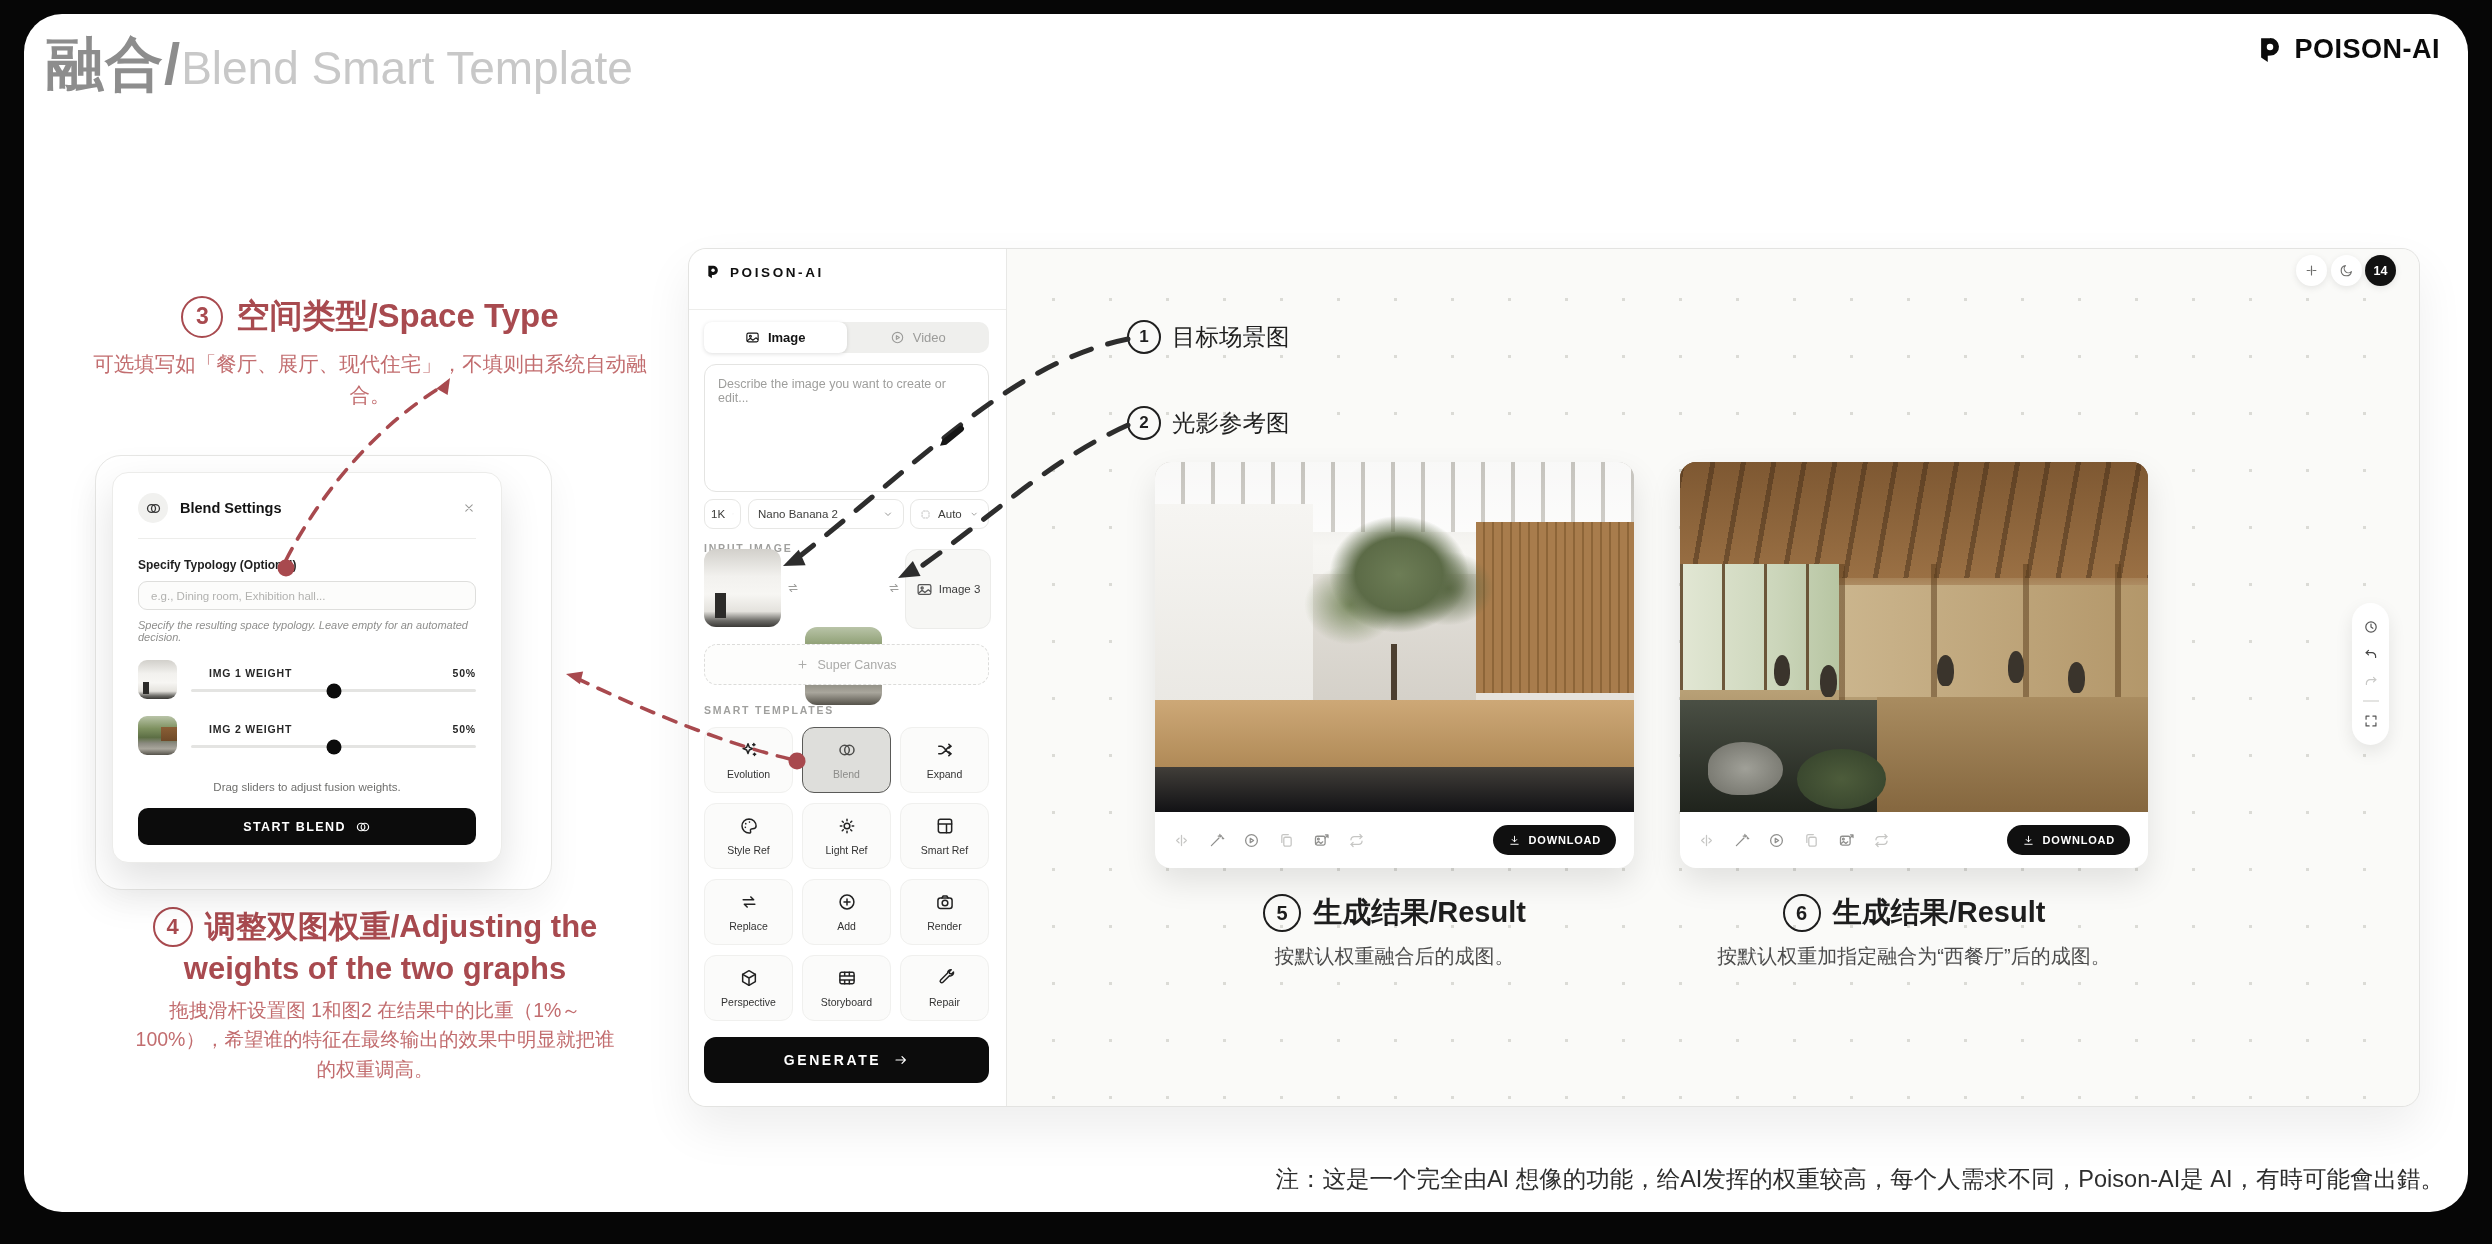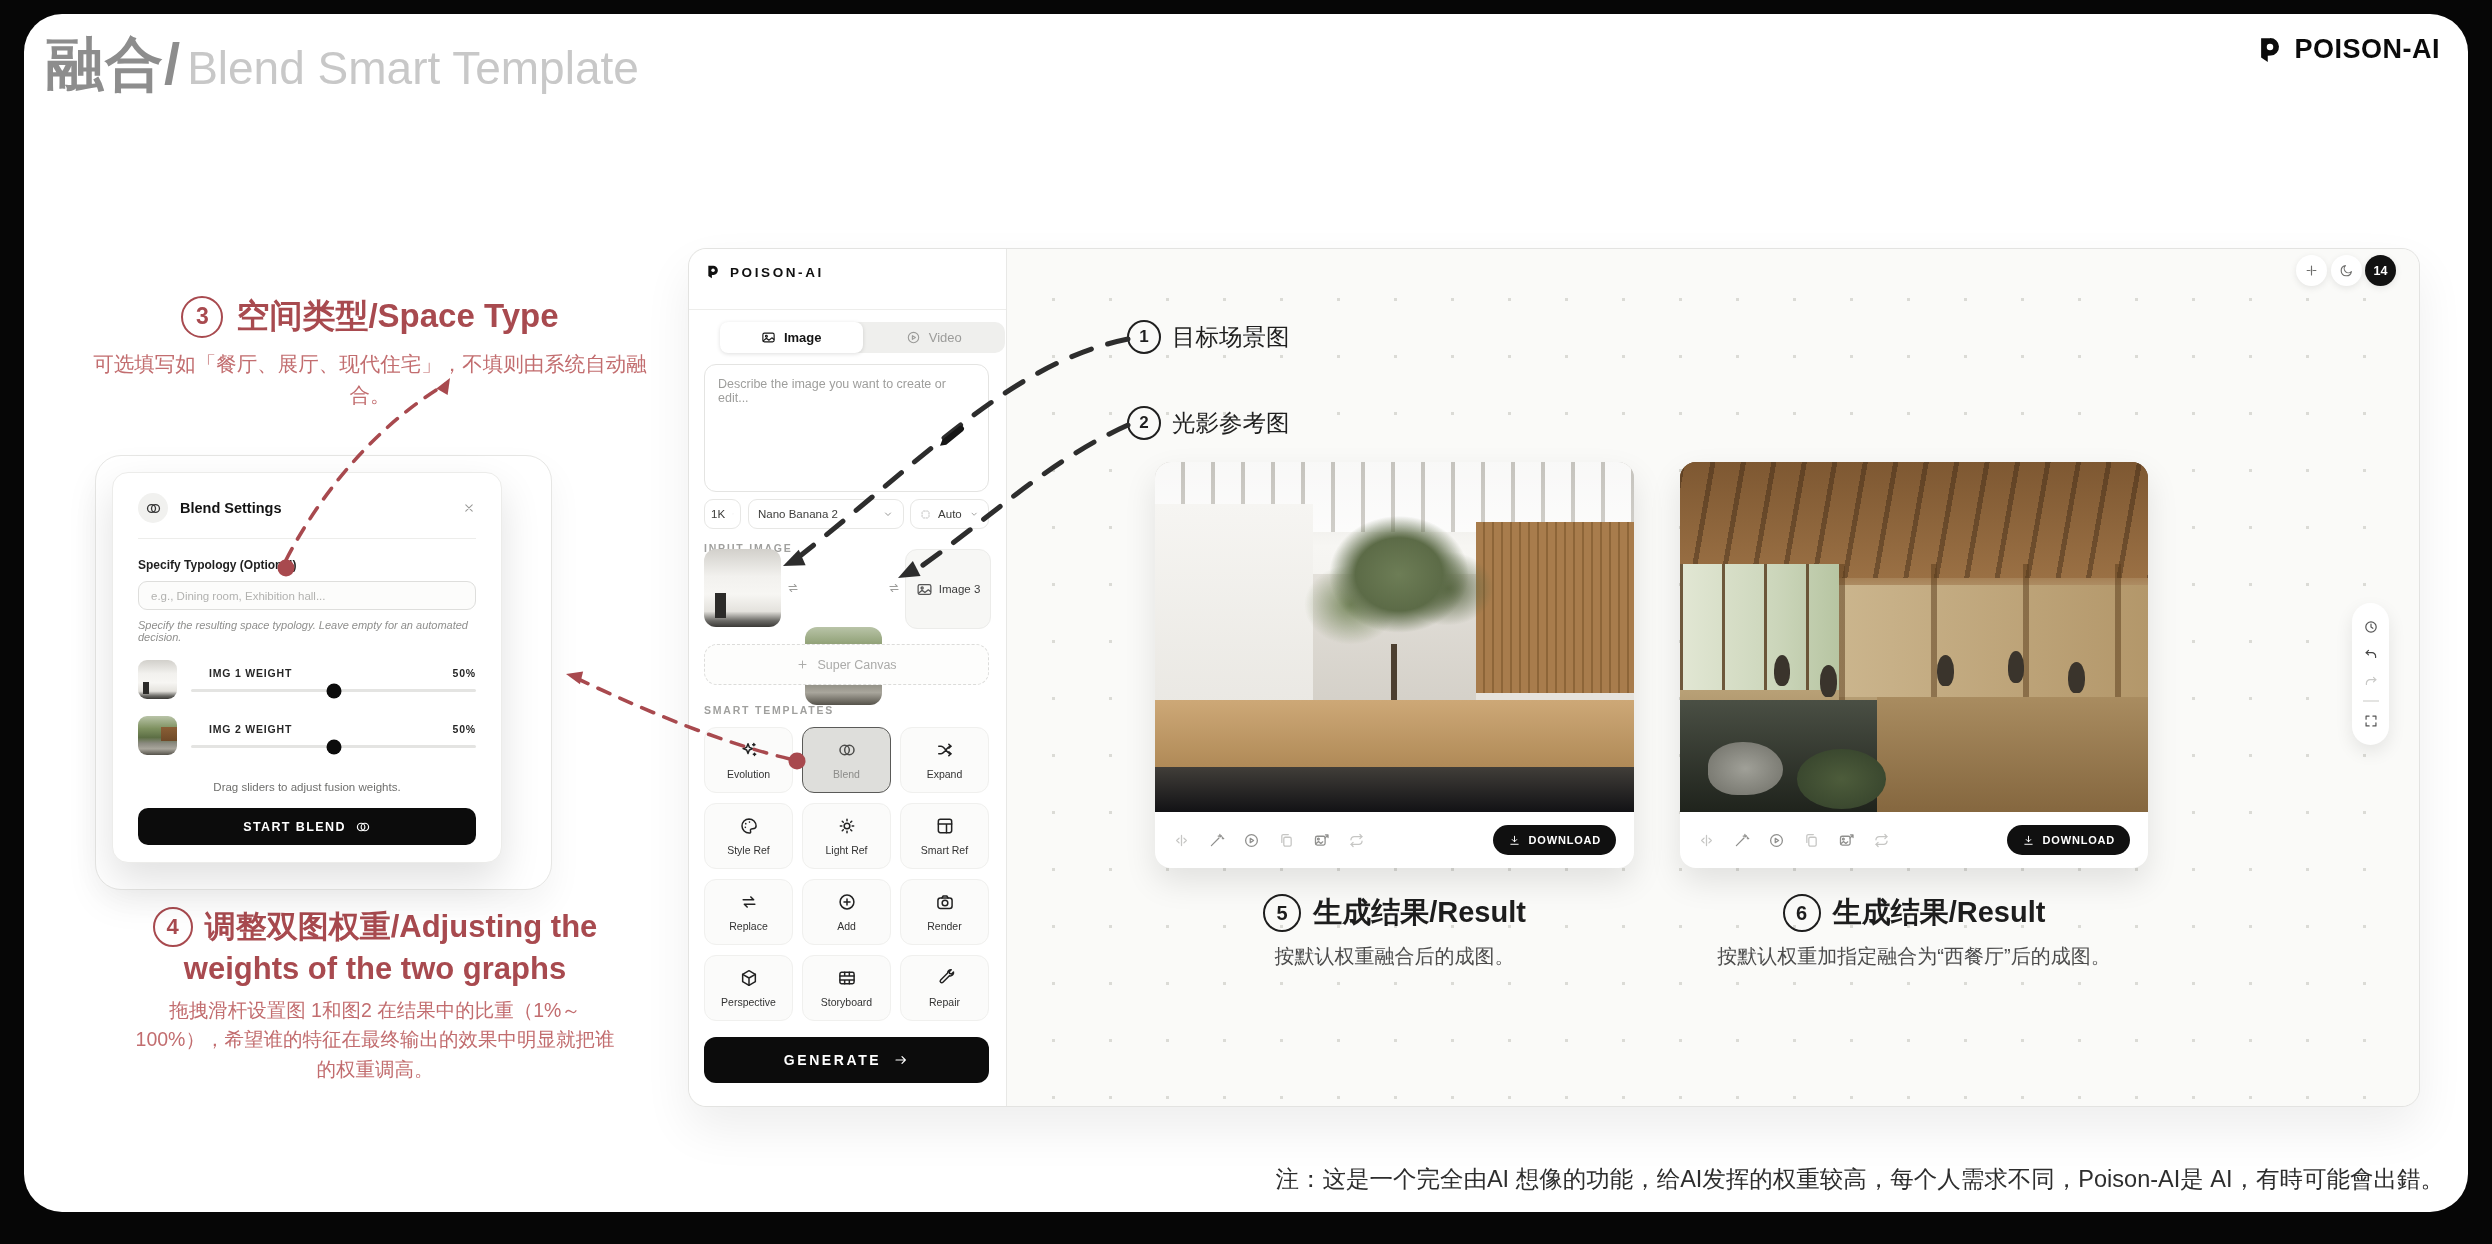--- a/index.html
+++ b/index.html
@@ -3,21 +3,21 @@
 <meta charset="utf-8">
 <style>
   html,body{margin:0;padding:0;background:#060606;}
   .stage{position:relative;width:2492px;height:1244px;overflow:hidden;background:#060606;
          font-family:"Liberation Sans","DejaVu Sans",sans-serif;}
   .abs{position:absolute;}
   .frame{position:absolute;left:24px;top:14px;right:24px;bottom:32px;background:#fff;border-radius:38px;}
 
   
   .page-title{left:46px;top:26px;font-size:58px;font-weight:700;color:#8d8d8d;letter-spacing:1px;display:flex;align-items:baseline;}
-  .page-title .en{font-size:46px;font-weight:400;color:#c8c8c8;margin-left:6px;letter-spacing:0;}
+  .page-title .en{font-size:46px;font-weight:400;color:#c8c8c8;margin-left:0;letter-spacing:0;}
   .brand{right:52px;top:34px;display:flex;align-items:center;gap:11px;font-size:27px;font-weight:800;color:#0b0b0b;letter-spacing:.5px;}
   .brand .lg{width:30px;height:30px;color:#0b0b0b;}
 
   
   .circ{display:inline-flex;align-items:center;justify-content:center;border:2.5px solid currentColor;border-radius:50%;flex:none;font-weight:600;}
 
   
   .ann3{left:80px;top:294px;width:580px;text-align:center;color:#a84a4f;}
   .ann3 .t{display:flex;justify-content:center;align-items:center;gap:13px;font-size:33px;font-weight:700;}
   .ann3 .circ{width:38px;height:38px;font-size:23px;}
@@ -56,21 +56,21 @@
 
   
   .panel{left:688px;top:248px;width:1730px;height:857px;background:#fafaf8;border:1.5px solid #e3e3e1;border-radius:18px;
          box-shadow:0 22px 48px rgba(0,0,0,.07);}
   .side{position:absolute;left:0;top:0;width:317px;height:100%;background:#fff;border-right:1px solid #e8e8e6;border-radius:18px 0 0 18px;}
   .canvas{position:absolute;left:318px;top:0;right:0;bottom:0;border-radius:0 18px 18px 0;background:#fafaf8;
           background-image:radial-gradient(circle,#dbdbd6 1.6px,transparent 1.8px);background-size:57px 57px;background-position:18px 22px;}
   .s-head{left:15px;top:15px;display:flex;align-items:center;gap:10px;font-size:13.5px;font-weight:700;letter-spacing:2.6px;color:#101010;}
   .s-head .lg{width:16px;height:16px;}
   .s-hr{left:0;top:60px;width:100%;height:1px;background:#ededeb;}
-  .tabs{left:31px;top:73px;width:285px;height:31px;background:#efefed;border-radius:10px;display:flex;padding:0;box-sizing:border-box;}
+  .tabs{left:15px;top:73px;width:285px;height:31px;background:#efefed;border-radius:10px;display:flex;padding:0;box-sizing:border-box;}
   .tab{flex:1;display:flex;align-items:center;justify-content:center;gap:8px;font-size:13px;color:#9c9c9a;border-radius:8px;cursor:pointer;}
   .tab .ic{width:15px;height:15px;display:block;}
   .tab.active{background:#fff;color:#141414;font-weight:700;box-shadow:0 1px 4px rgba(0,0,0,.13);}
   .prompt{left:15px;top:115px;width:285px;height:128px;border:1px solid #e4e4e2;border-radius:12px;padding:12px 13px;
           font-size:12.5px;color:#333;resize:none;background:#fff;box-sizing:border-box;outline:none;font-family:inherit;}
   .prompt::placeholder{color:#9e9e9c;}
   .sel{position:absolute;height:30px;border:1px solid #e7e7e5;border-radius:9px;display:flex;align-items:center;gap:7px;
        padding:0 9px;font-size:11.5px;color:#3c3c3a;background:#fff;box-sizing:border-box;cursor:pointer;}
   .sel .ch{width:12px;height:12px;color:#8a8a88;display:block;}
   .sel .dsq{width:13px;height:13px;color:#b5b5b3;display:block;}

